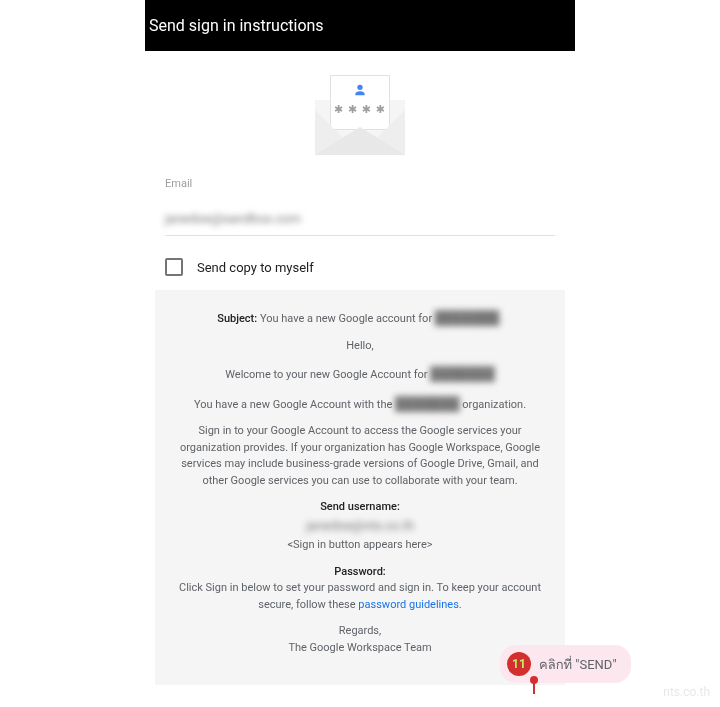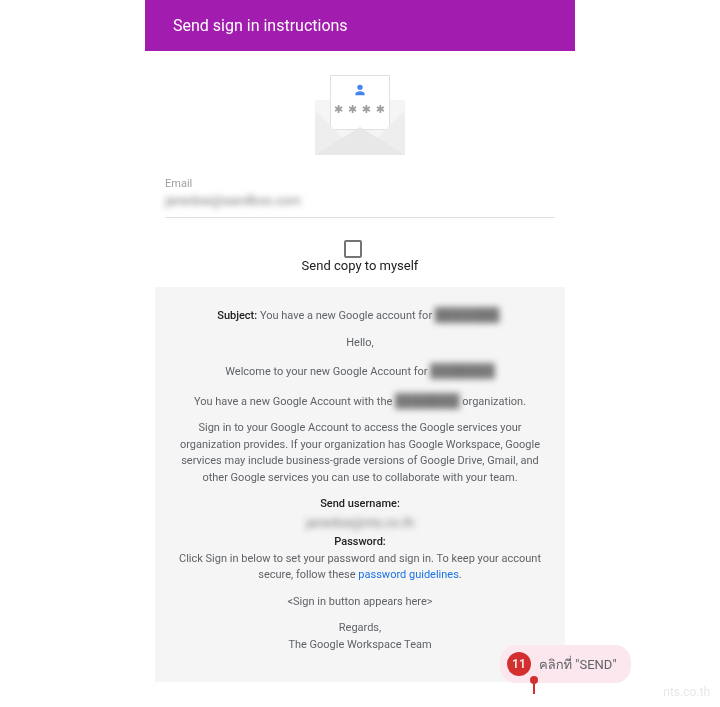--- a/index.html
+++ b/index.html
@@ -1,40 +1,40 @@
 <!DOCTYPE html>
 <html><head>
 <meta charset="utf-8">
 <style>
 *{box-sizing:border-box;margin:0;padding:0;}
 body{font-family:Roboto,Arial,sans-serif;background:#fff;width:720px;height:707px;position:relative;overflow:hidden;}
 .dialog{width:430px;margin:0 auto;background:#fff;}
-.header{background:#a21caf;color:#fff;padding:16px 28px;font-size:16px;font-weight:400;}
+.header{background:#000000;color:#fff;padding:16px 4px;font-size:16px;font-weight:400;}
 .envelope-wrap{text-align:center;padding:24px 0 14px;}
 .envelope{display:inline-block;position:relative;width:90px;height:80px;}
 .env-back{position:absolute;bottom:0;left:0;width:90px;height:55px;background:#f5f5f5;}
 .env-flap-l{position:absolute;bottom:0;left:0;width:0;height:0;border-left:45px solid #eeeeee;border-top:45px solid transparent;}
 .env-flap-r{position:absolute;bottom:0;right:0;width:0;height:0;border-right:45px solid #eeeeee;border-top:45px solid transparent;}
 .env-flap-b{position:absolute;bottom:0;left:0;width:0;height:0;border-bottom:28px solid #e8e8e8;border-left:45px solid transparent;border-right:45px solid transparent;}
 .letter{position:absolute;top:0;left:50%;transform:translateX(-50%);width:60px;height:55px;background:#fff;border:1px solid #e0e0e0;text-align:center;padding-top:6px;}
 .letter-icon{color:#4285f4;font-size:16px;line-height:1;}
 .letter-stars{color:#9e9e9e;font-size:11px;letter-spacing:1px;margin-top:2px;}
 .email-section{padding:4px 20px 10px;}
-.email-label{font-size:11px;color:#9e9e9e;margin-bottom:0;}
+.email-label{font-size:11px;color:#9e9e9e;margin-bottom:18px;}
 .email-value{border-bottom:1px solid #e0e0e0;padding-bottom:8px;}
 .blur{filter:blur(3px);color:#777;font-size:13px;display:inline-block;}
-.checkbox-row{padding:12px 20px 14px;display:flex;align-items:center;flex-direction:column;}
+.checkbox-row{padding:12px 20px 14px;display:flex;align-items:center;}
 .checkbox{width:18px;height:18px;border:2px solid #757575;border-radius:2px;margin-right:14px;cursor:pointer;}
 .checkbox-label{font-size:13px;color:#212121;}
 .preview{margin:0 10px 8px;background:#f5f5f5;padding:18px 20px;font-size:11px;color:#5f6368;line-height:1.5;text-align:center;}
 .preview p{margin-bottom:10px;}
 .preview .strong{color:#212121;font-weight:500;}
 .preview a{color:#1a73e8;text-decoration:none;}
 .annot{position:absolute;top:645px;left:500px;background:#fde7ef;border-radius:16px;padding:7px 14px 7px 7px;display:flex;align-items:center;font-size:13px;color:#5f6368;white-space:nowrap;}
-.annot-num{background:#d32f2f;color:#e5e5e5;width:24px;height:24px;border-radius:50%;display:inline-flex;align-items:center;justify-content:center;font-weight:700;font-size:12px;margin-right:8px;}
+.annot-num{background:#d32f2f;color:#bef264;width:24px;height:24px;border-radius:50%;display:inline-flex;align-items:center;justify-content:center;font-weight:700;font-size:12px;margin-right:8px;}
 .annot-line{position:absolute;top:680px;left:533px;width:2px;height:14px;background:#d32f2f;}
 .annot-dot{position:absolute;top:676px;left:530px;width:8px;height:8px;background:#d32f2f;border-radius:50%;}
 .watermark{position:absolute;bottom:8px;right:10px;font-size:12px;color:#e8e8e8;}
 </style>
 </head>
 <body>
 
 <div class="dialog">
   <div class="header">
     <span>Send sign in instructions</span>
@@ -68,22 +68,22 @@
     <span class="checkbox-label">Send copy to myself</span>
   </div>
 
   <div class="preview">
     <p><span class="strong">Subject:</span> <span>You have a new Google account for</span> <span class="blur">███████.</span></p>
     <p>Hello,</p>
     <p><span>Welcome to your new Google Account for</span> <span class="blur">███████</span></p>
     <p><span>You have a new Google Account with the</span> <span class="blur">███████</span> <span>organization.</span></p>
     <p>Sign in to your Google Account to access the Google services your organization provides. If your organization has Google Workspace, Google services may include business-grade versions of Google Drive, Gmail, and other Google services you can use to collaborate with your team.</p>
     <p style="margin-bottom:2px"><span class="strong">Send username:</span><br><span class="blur">janedoe@nts.co.th</span></p>
+    <p>&lt;Sign in button appears here&gt;</p>
     <p><span class="strong">Password:</span><br><span>Click Sign in below to set your password and sign in. To keep your account secure, follow these </span><a href="#">password guidelines</a>.</p>
-    <p>&lt;Sign in button appears here&gt;</p>
     <p style="margin-bottom:11px"><span>Regards,</span><br><span>The Google Workspace Team</span></p>
   </div>
 
 </div>
 
 <div class="annot">
   <span class="annot-num">11</span>
   <span>คลิกที่ "SEND"</span>
 </div>
 <div class="annot-dot"></div>

